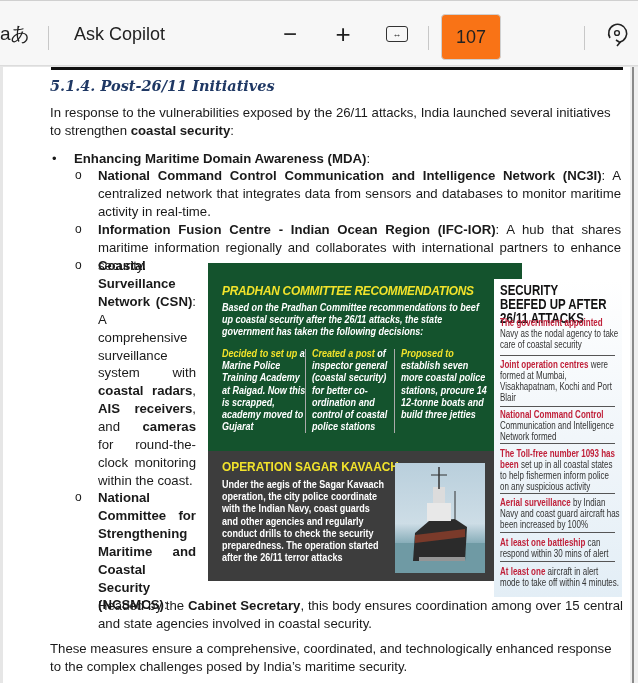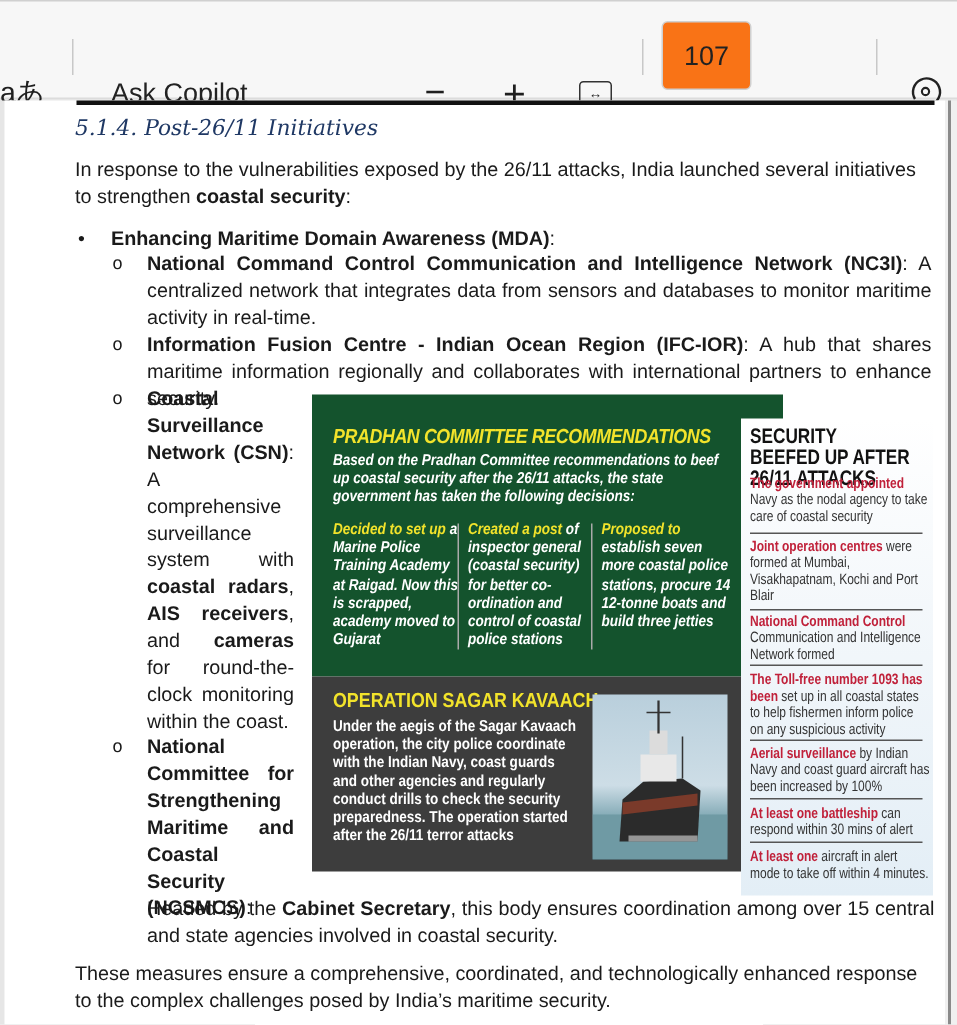--- a/index.html
+++ b/index.html
@@ -4,21 +4,21 @@
 <style>
   * { box-sizing: border-box; margin: 0; padding: 0; }
   html, body { width: 638px; height: 683px; overflow: hidden; background: #e6e6e6; }
   body { position: relative; font-family: "Liberation Sans", sans-serif; }
 
   
   .toolbar {
     position: absolute; left: 0; top: 0; width: 638px; height: 66px;
     background: #f7f7f7; border-top: 1px solid #d0d0d0; border-bottom: 1px solid #dcdcdc;
   }
-  .tb-item { position: absolute; top: 0; height: 66px; display: flex; align-items: center; color: #1f1f1f; margin-top: 28px; }
+  .tb-item { position: absolute; top: 0; height: 66px; display: flex; align-items: center; color: #1f1f1f; }
   .tb-sep { position: absolute; top: 25px; width: 1px; height: 24px; background: #c8c8c8; }
   .read-aloud { left: 0; font-size: 19px; }
   .copilot { left: 74px; font-size: 18px; color: #222; }
   .zoom-out { left: 281px; font-size: 24px; width: 18px; justify-content: center; }
   .zoom-in { left: 333px; font-size: 26px; width: 20px; justify-content: center; }
   .fit-width { left: 386px; }
   .fit-box { width: 22px; height: 16px; border: 1.6px solid #333; border-radius: 3px; display: flex; align-items: center; justify-content: center; font-size: 9px; font-weight: bold; }
   .page-input {
     position: absolute; left: 441px; top: 13px; width: 60px; height: 46px;
     background: #f97316; border: 1px solid #d0d0d0; border-radius: 4px;
@@ -28,21 +28,21 @@
   .rotate { left: 604px; }
 
   
   .page-area { position: absolute; left: 0; top: 67px; width: 638px; height: 616px; background: #e6e6e6; }
   .page { position: absolute; left: 3px; top: 0; width: 627px; height: 616px; background: #fff; }
   .page-topline { position: absolute; left: 48px; top: 0; width: 572px; height: 3px; background: #111; }
   .scroll-track { position: absolute; left: 630px; top: 67px; width: 8px; height: 616px; background: #f0f0f0; }
   .scroll-thumb { position: absolute; left: 632px; top: 67px; width: 2px; height: 616px; background: #8a8a8a; }
 
   .doc { position: absolute; font-family: "Liberation Sans", sans-serif; color: #1a1a1a; font-size: 13.2px; line-height: 18px; }
-  .heading { left: 50px; top: 77px; font-family: "DejaVu Serif", serif; font-style: italic; font-weight: normal; color: #1f3864; font-size: 14.5px; }
+  .heading { left: 50px; top: 77px; font-family: "DejaVu Serif", serif; font-style: italic; font-weight: bold; color: #1f3864; font-size: 14.5px; }
   .p-intro { left: 50px; top: 104px; width: 572px; }
   .bullet-dot { position: absolute; left: 50px; top: 150px; font-size: 13px; }
   .b1-text { left: 74px; top: 150px; font-weight: bold; }
   .circ { position: absolute; font-size: 12px; color: #1a1a1a; }
   .sub-text { position: absolute; left: 98px; width: 523px; text-align: justify; font-size: 13.2px; line-height: 18px; color: #1a1a1a; }
   .narrow-text { position: absolute; left: 98px; width: 98px; text-align: justify; font-size: 13.2px; line-height: 17.9px; color: #1a1a1a; }
   b { font-weight: bold; }
 
   
   .info { position: absolute; left: 208px; top: 263px; width: 414px; height: 318px; }

